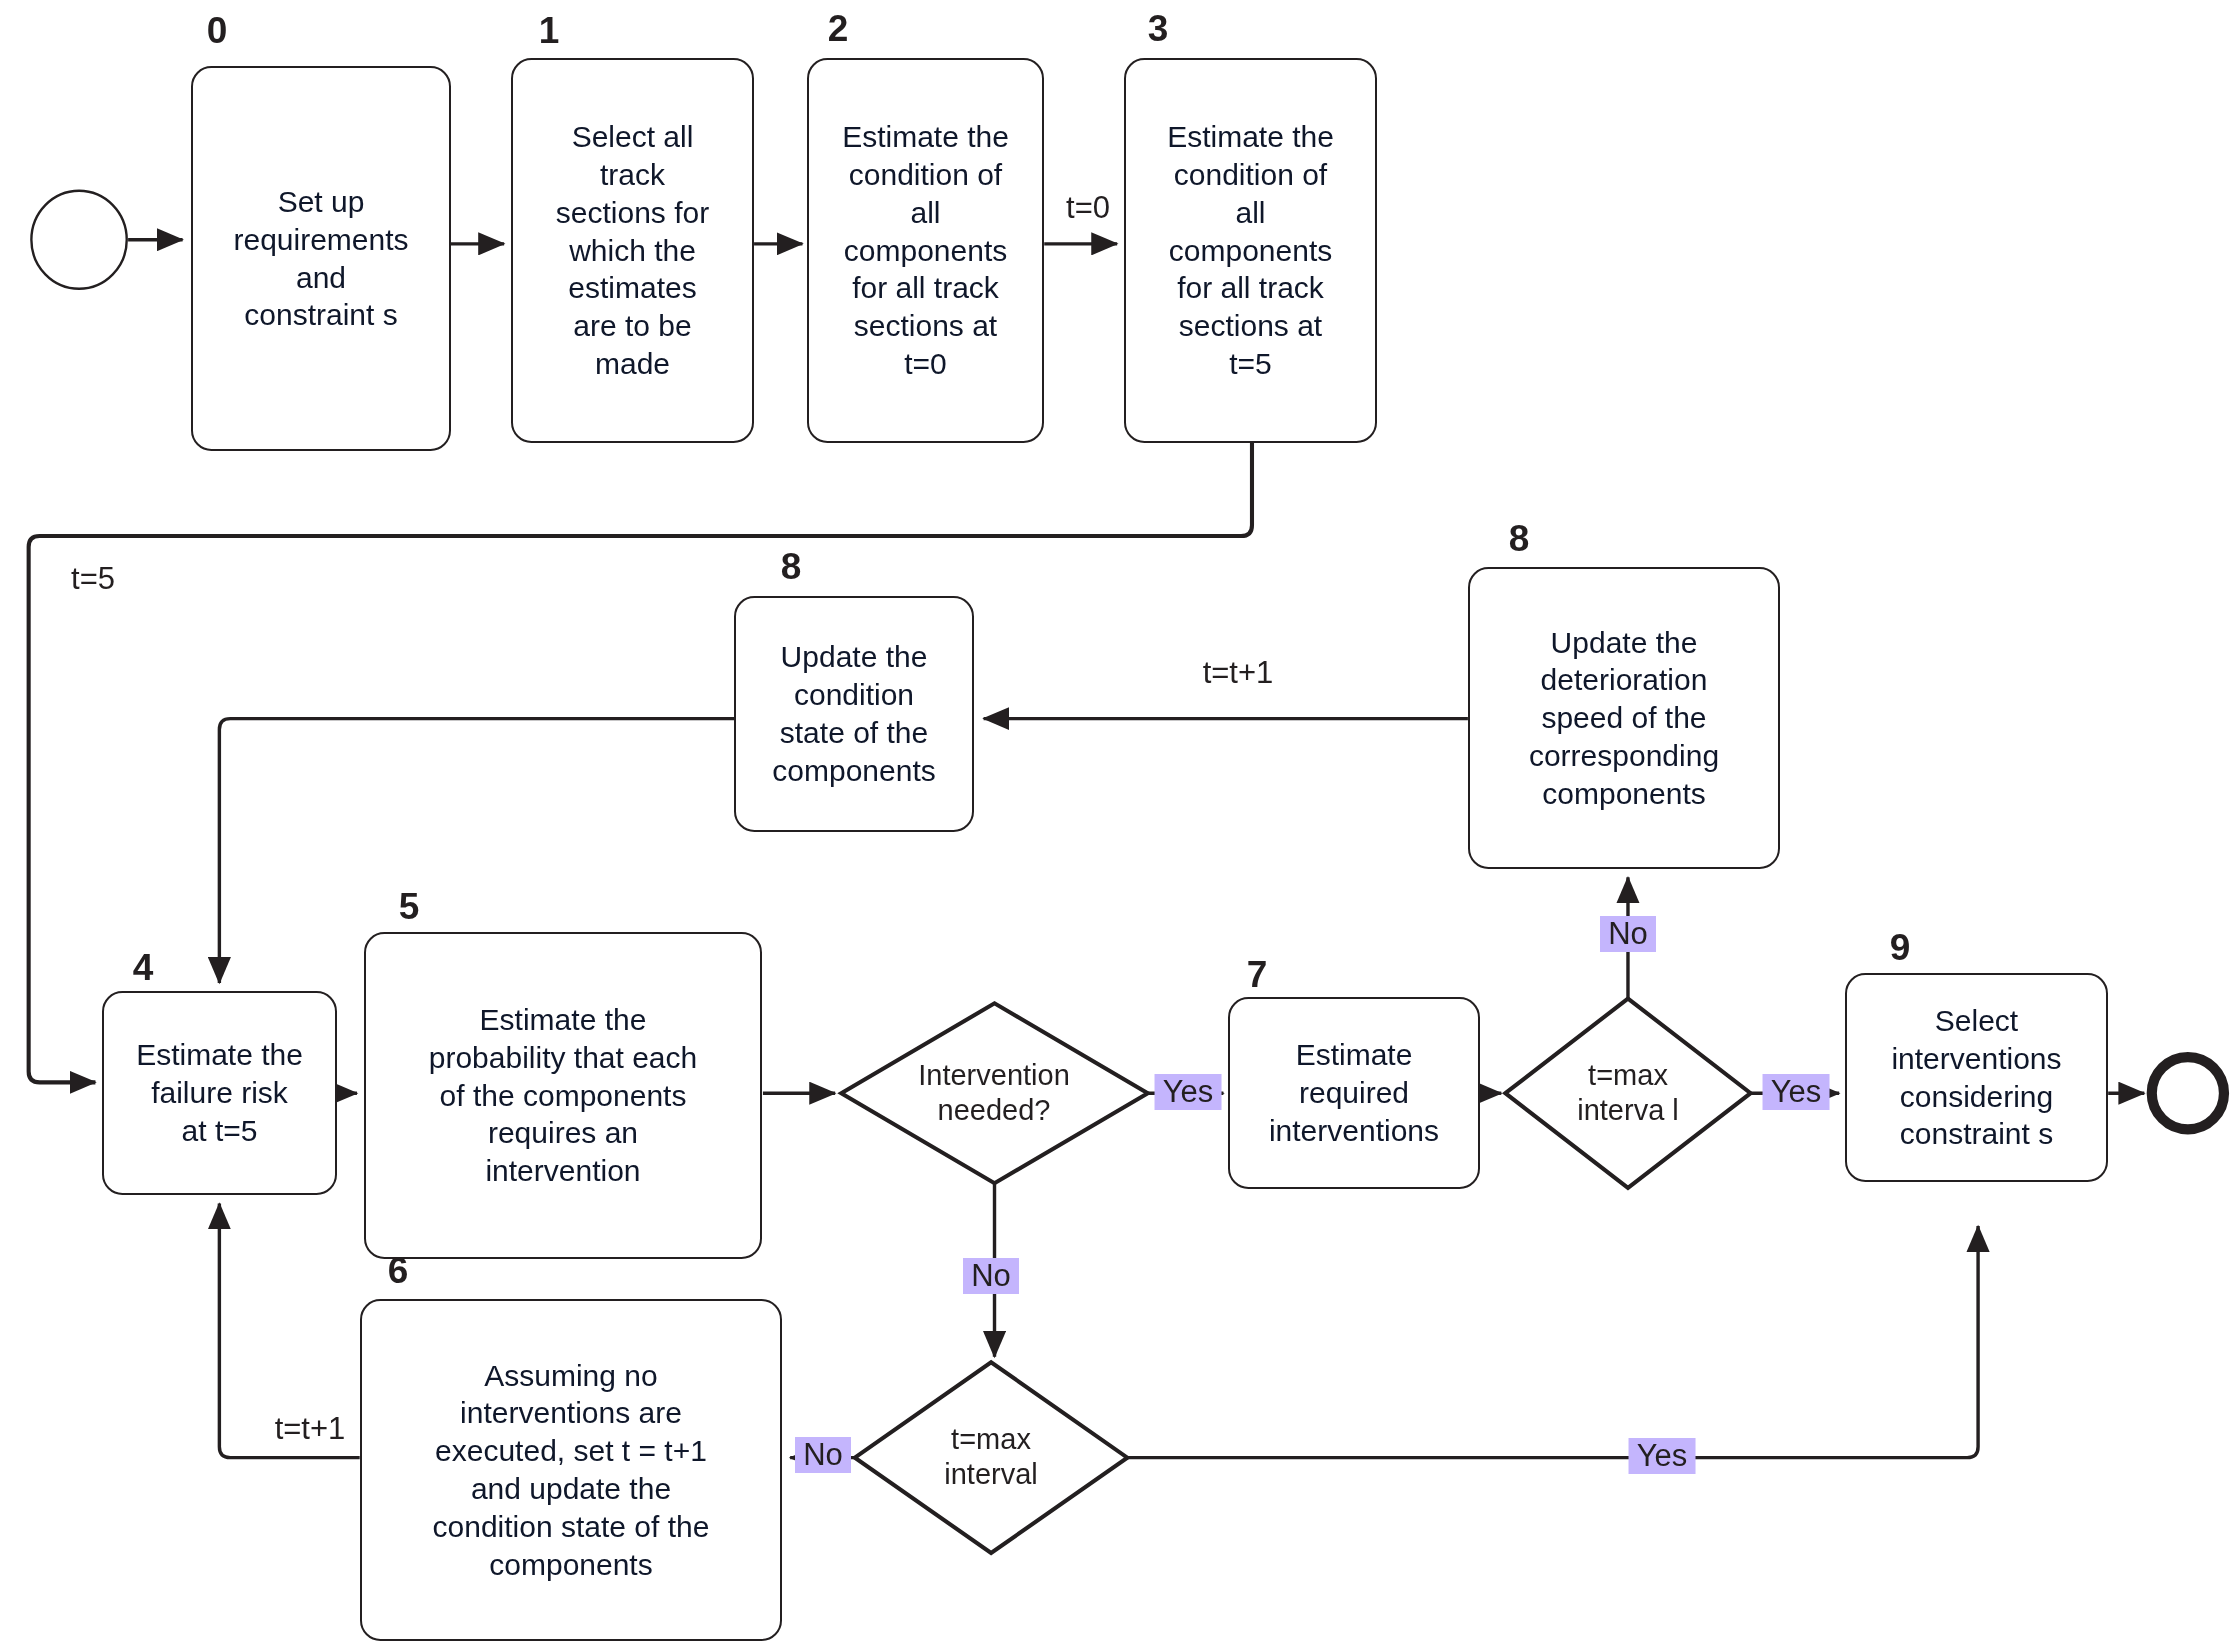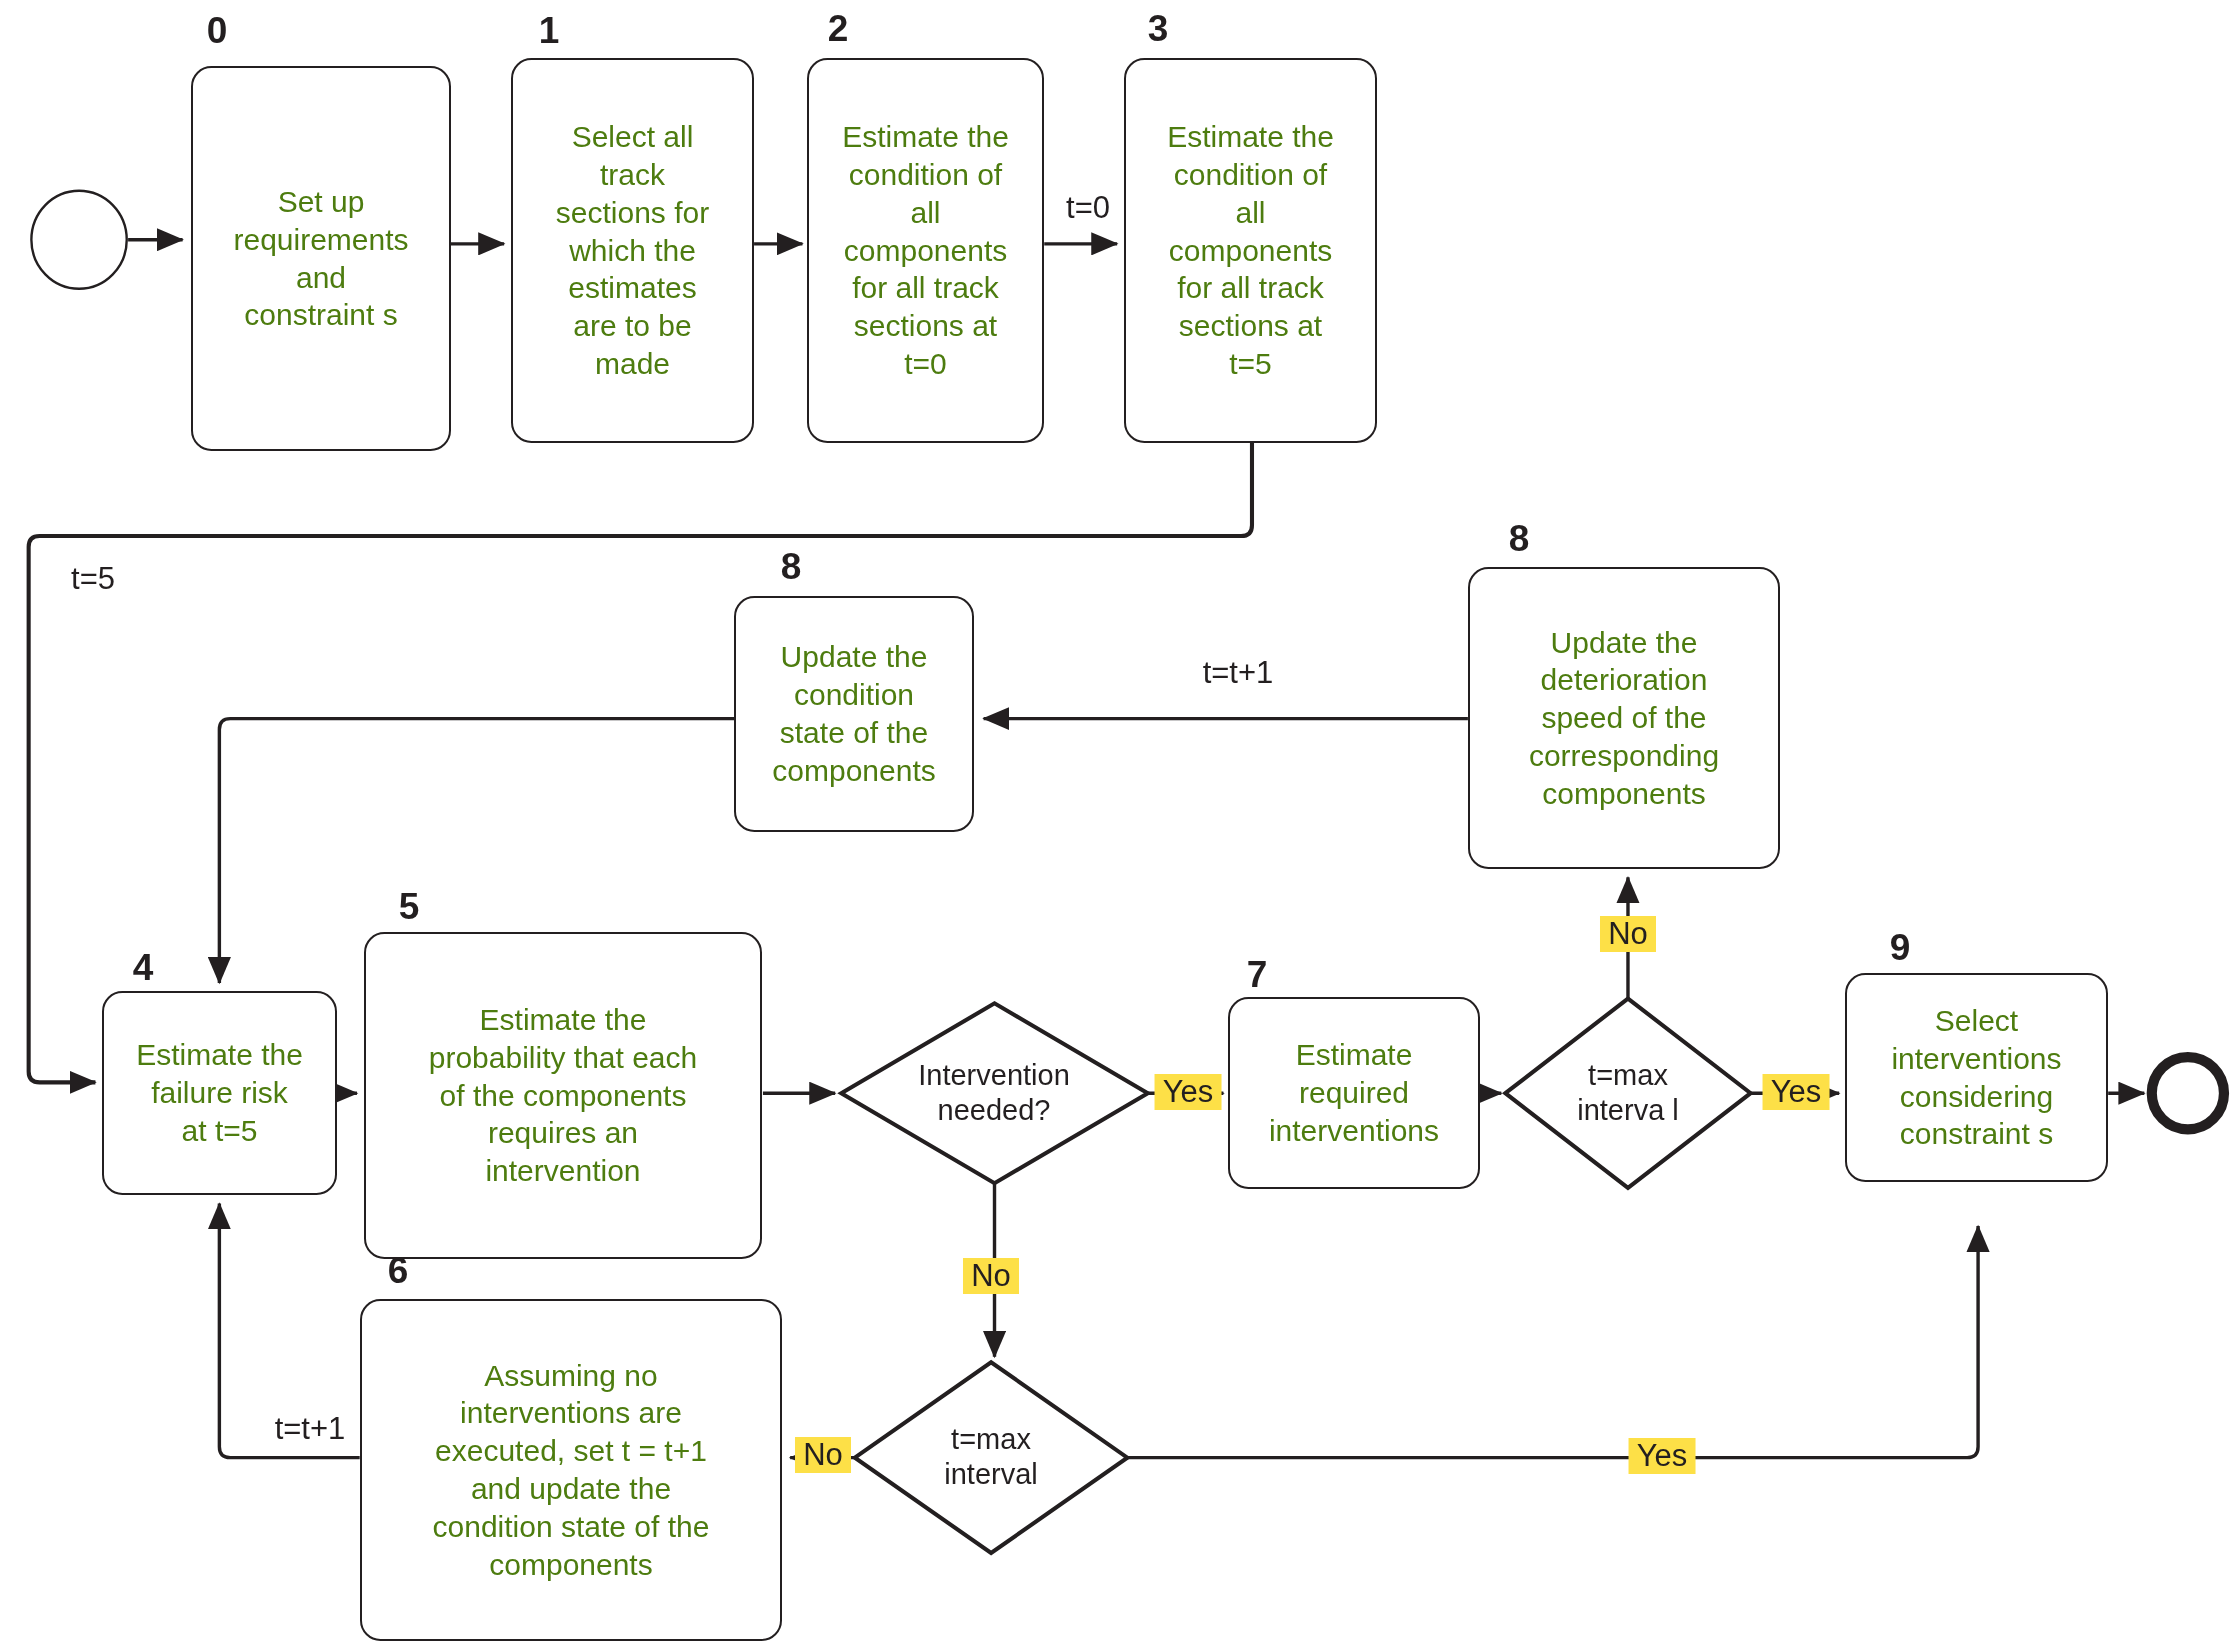--- a/index.html
+++ b/index.html
@@ -18,21 +18,21 @@
     border-radius:20.4px;
     background:#ffffff;
     display:flex;align-items:center;justify-content:center;
     box-sizing:border-box;
   }
   .txt{
     white-space:pre-line;
     text-align:center;
     font-size:30px;
     line-height:1.26;
-    color:#4d7c0f;
+    color:#0f172a;
   }
   .dlabel{
     position:absolute;
     transform:translate(-50%,-50%);
     white-space:pre-line;
     text-align:center;
     font-size:29px;
     line-height:1.22;
     color:#231f20;
   }
@@ -44,21 +44,21 @@
     color:#231f20;
   }
   .lab{
     position:absolute;
     transform:translate(-50%,-50%);
     font-size:31px;
     color:#231f20;
     white-space:nowrap;
   }
   .lab.inline{
-    background:#fde047;
+    background:#c4b5fd;
     padding:0 8.2px;
   }
 </style>
 </head>
 <body>
 
 <div class="canvas">
 
   <svg width="2239" height="1647" viewBox="0 0 3287 2418">
     <defs>

